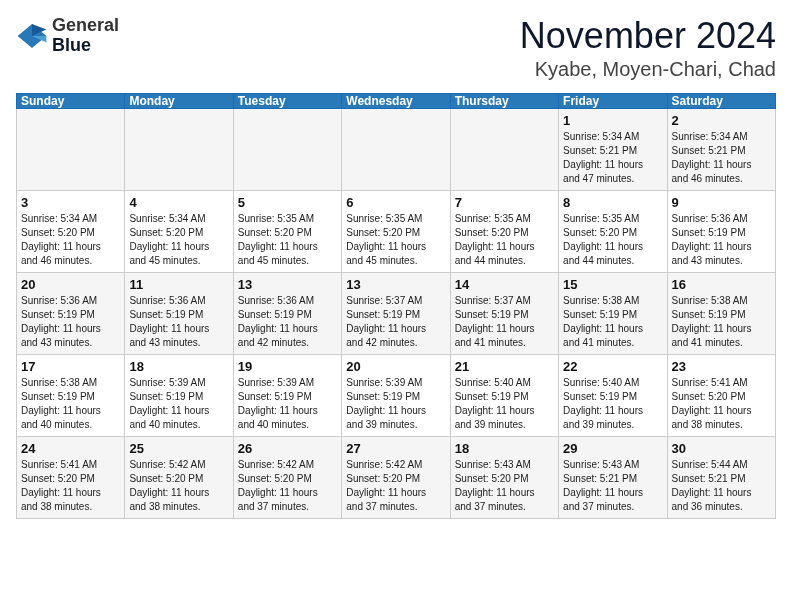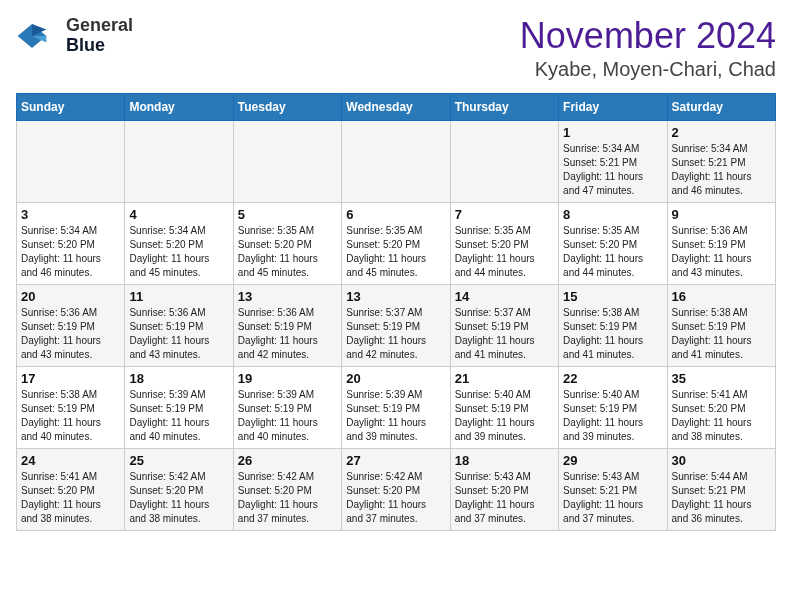--- a/index.html
+++ b/index.html
@@ -12,58 +12,58 @@
     }
     .header {
       display: flex;
       justify-content: space-between;
       align-items: flex-start;
       margin-bottom: 12px;
     }
     .logo {
       display: flex;
       align-items: center;
-      gap: 18px;
+      gap: 4px;
     }
     .logo-text {
       font-size: 18px;
       font-weight: bold;
       line-height: 1.1;
     }
     .logo-text .general { color: #333; }
     .logo-text .blue { color: #0f172a; }
     .logo-icon {
       width: 32px;
       height: 32px;
     }
     .title-block {
       text-align: right;
     }
     .month-title {
       font-size: 36px;
       font-weight: 300;
-      color: #4c1d95;
+      color: #0f172a;
       line-height: 1.1;
     }
     .subtitle {
       font-size: 20px;
       color: #444;
       margin-top: 2px;
     }
     table {
       width: 100%;
       border-collapse: collapse;
       table-layout: fixed;
     }
     thead th {
       background-color: #2979b8;
       color: #fff;
       font-size: 12px;
       font-weight: bold;
-      padding: 6px 4px;
+      padding: 0 4px;
       text-align: left;
       border: 1px solid #1a6bb5;
     }
     tbody td {
       vertical-align: top;
       border: 1px solid #ccc;
       padding: 4px;
       font-size: 10px;
       color: #222;
       height: 80px;
@@ -284,21 +284,21 @@
 and 39 minutes.</div>
         </td>
         <td>
           <div class="day-number">22</div>
           <div class="day-info" style="white-space: pre-line;">Sunrise: 5:40 AM
 Sunset: 5:19 PM
 Daylight: 11 hours
 and 39 minutes.</div>
         </td>
         <td>
-          <div class="day-number">35</div>
+          <div class="day-number">23</div>
           <div class="day-info" style="white-space: pre-line;">Sunrise: 5:41 AM
 Sunset: 5:20 PM
 Daylight: 11 hours
 and 38 minutes.</div>
         </td>
       </tr>
       <tr>
         <td>
           <div class="day-number">24</div>
           <div class="day-info" style="white-space: pre-line;">Sunrise: 5:41 AM

